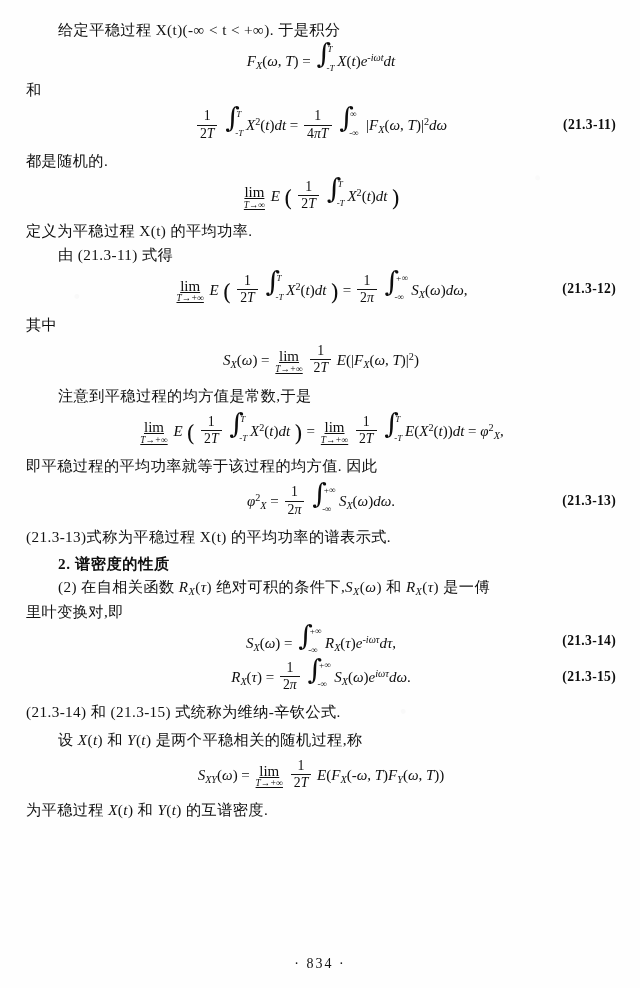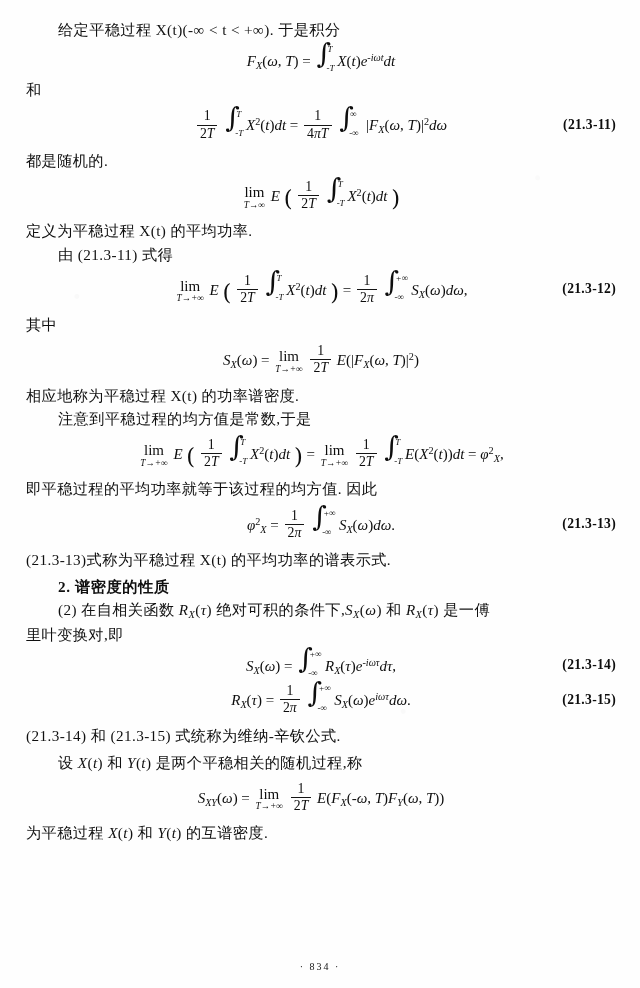--- a/index.html
+++ b/index.html
@@ -138,20 +138,21 @@
     font-size: 0.60em;
     white-space: nowrap;
     font-style: italic;
   }
   .intg.wide { width: 22px; }
   .lim {
     display: inline-block;
     text-align: center;
     vertical-align: -0.44em;
     margin: 0 2px;
+    text-decoration: underline;
   }
   .lim .top {
     display: block;
     font-style: normal;
     line-height: 1.05;
     font-size: 1em;
   }
   .lim .bot {
     display: block;
     font-size: 0.62em;
@@ -170,21 +171,21 @@
     font-weight: bold;
     letter-spacing: 0.6px;
   }
   .pagenum {
     position: absolute;
     left: 0;
     right: 0;
     bottom: 16px;
     text-align: center;
     font-family: "Liberation Serif", serif;
-    font-size: 10px;
+    font-size: 14px;
     letter-spacing: 2px;
     color: #111;
   }
   .spacer-s { height: 4px; }
 </style>
 </head>
 <body>
 
 <div class="page">
   <div class="body-col">
@@ -287,21 +288,20 @@
         <var>S</var><span class="sub">X</span>(<var>ω</var>) =
         <span class="lim">
           <span class="top">lim</span>
           <span class="bot">T→+∞</span>
         </span>
         <span class="frac"><span class="num">1</span><span class="den">2<var>T</var></span></span>
         <var>E</var>(<span class="bars">|</span><var>F</var><span class="sub">X</span>(<var>ω</var>, <var>T</var>)<span class="bars">|</span><span class="sup">2</span>)
       </span>
     </div>
 
-    <p class="txt noind">相应地称为平稳过程 X(t) 的功率谱密度.</p>
 
     <p class="txt indent1">注意到平稳过程的均方值是常数,于是</p>
 
     <div class="mathrow">
       <span class="eq">
         <span class="lim">
           <span class="top">lim</span>
           <span class="bot">T→+∞</span>
         </span>
         <var>E</var>

